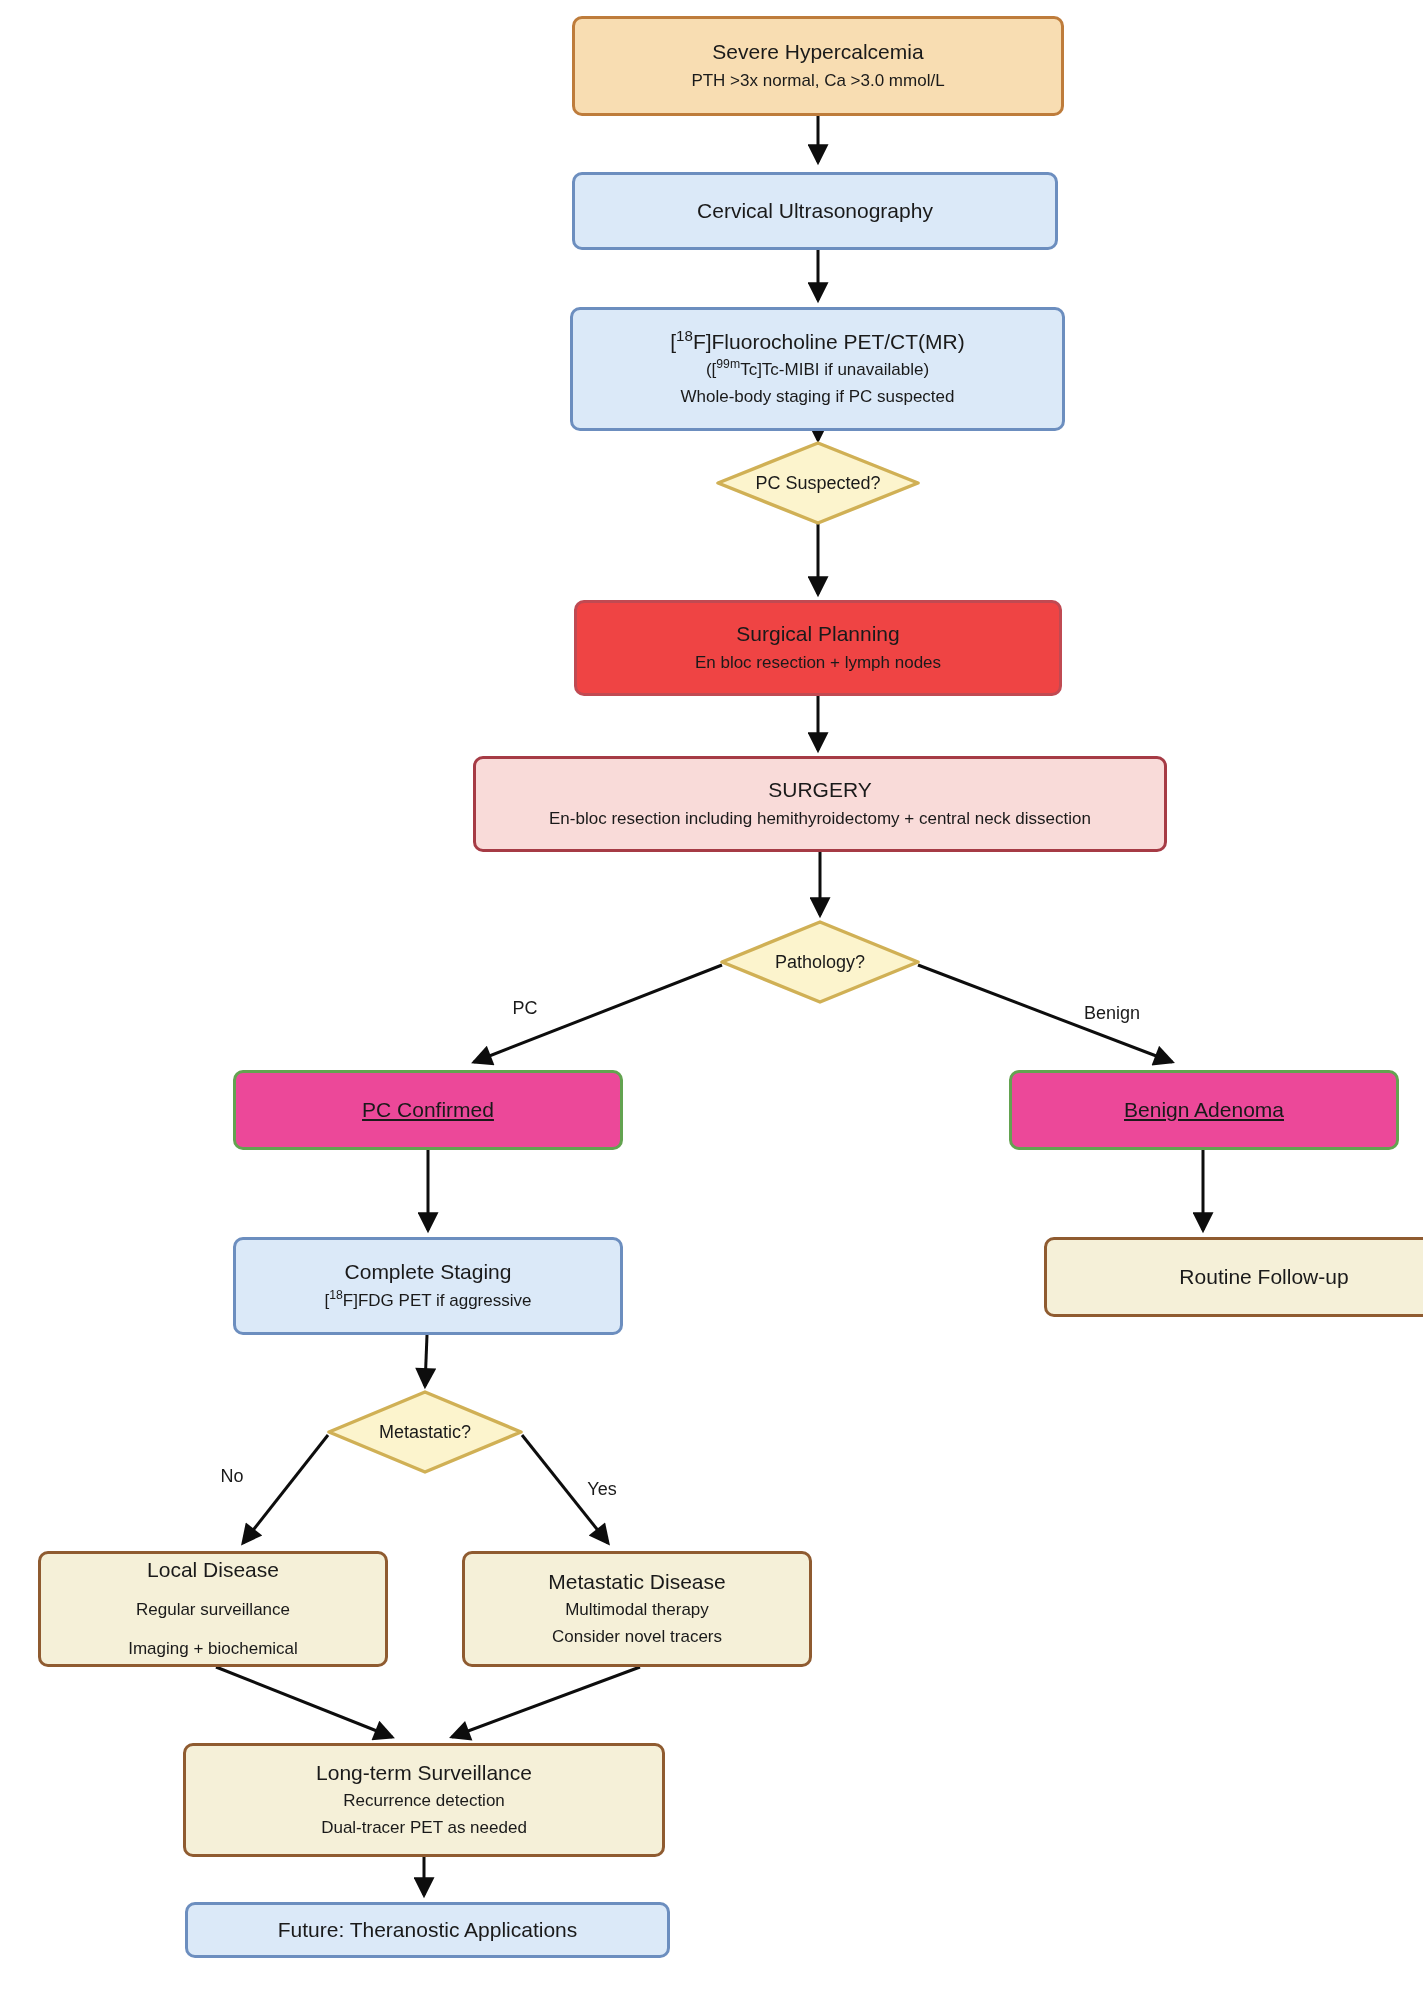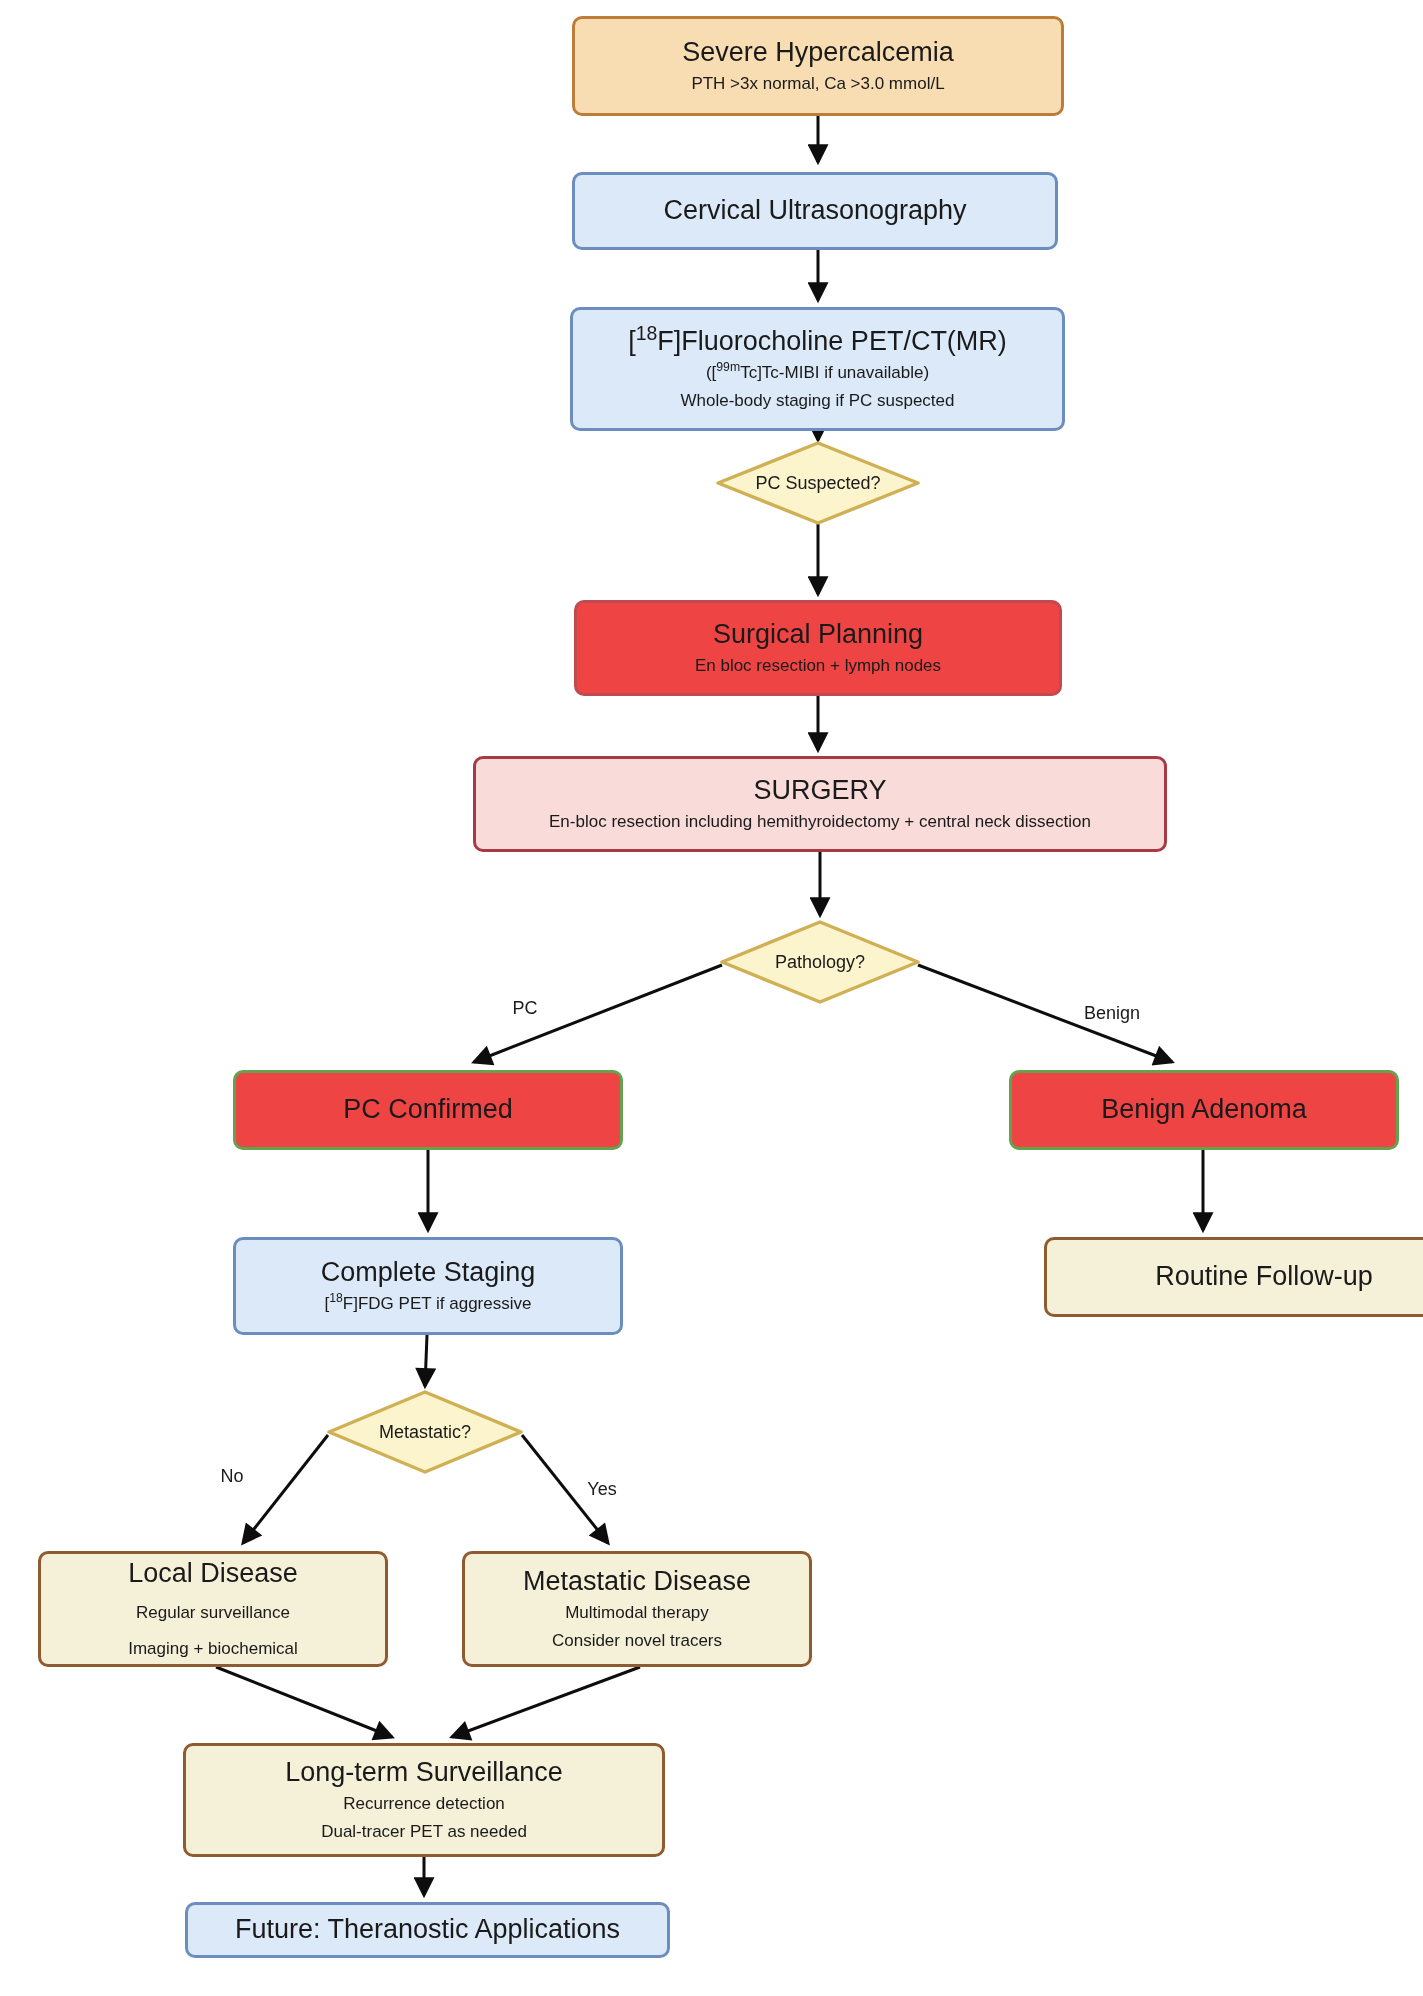--- a/index.html
+++ b/index.html
@@ -25,28 +25,28 @@
     border-width: 3.5px;
     border-radius: 10px;
     display: flex;
     flex-direction: column;
     align-items: center;
     justify-content: center;
     text-align: center;
     gap: 5px;
     padding: 4px 10px;
   }
-  .node .title { font-size: 27px; line-height: 1.15; }
+  .node .title { font-size: 21px; line-height: 1.15; }
   .node .sub   { font-size: 17px; line-height: 1.3; }
   sup { font-size: 0.72em; line-height: 0; }
   .orange   { background: #F8DDB2; border-color: #BE7C3B; }
   .blue     { background: #DBE9F8; border-color: #6C8EBF; }
   .red      { background: #ef4444; border-color: #C04A52; }
   .red-dark { background: #F9DBD9; border-color: #A63B45; }
-  .green    { background: #ef4444; border-color: #63A350; }
+  .green    { background: #ec4899; border-color: #63A350; text-decoration: underline; }
   .cream    { background: #F5F0D8; border-color: #8F5B30; }
   .diamond-label {
     position: absolute;
     z-index: 3;
     display: flex;
     align-items: center;
     justify-content: center;
     font-size: 18px;
     text-align: center;
   }

